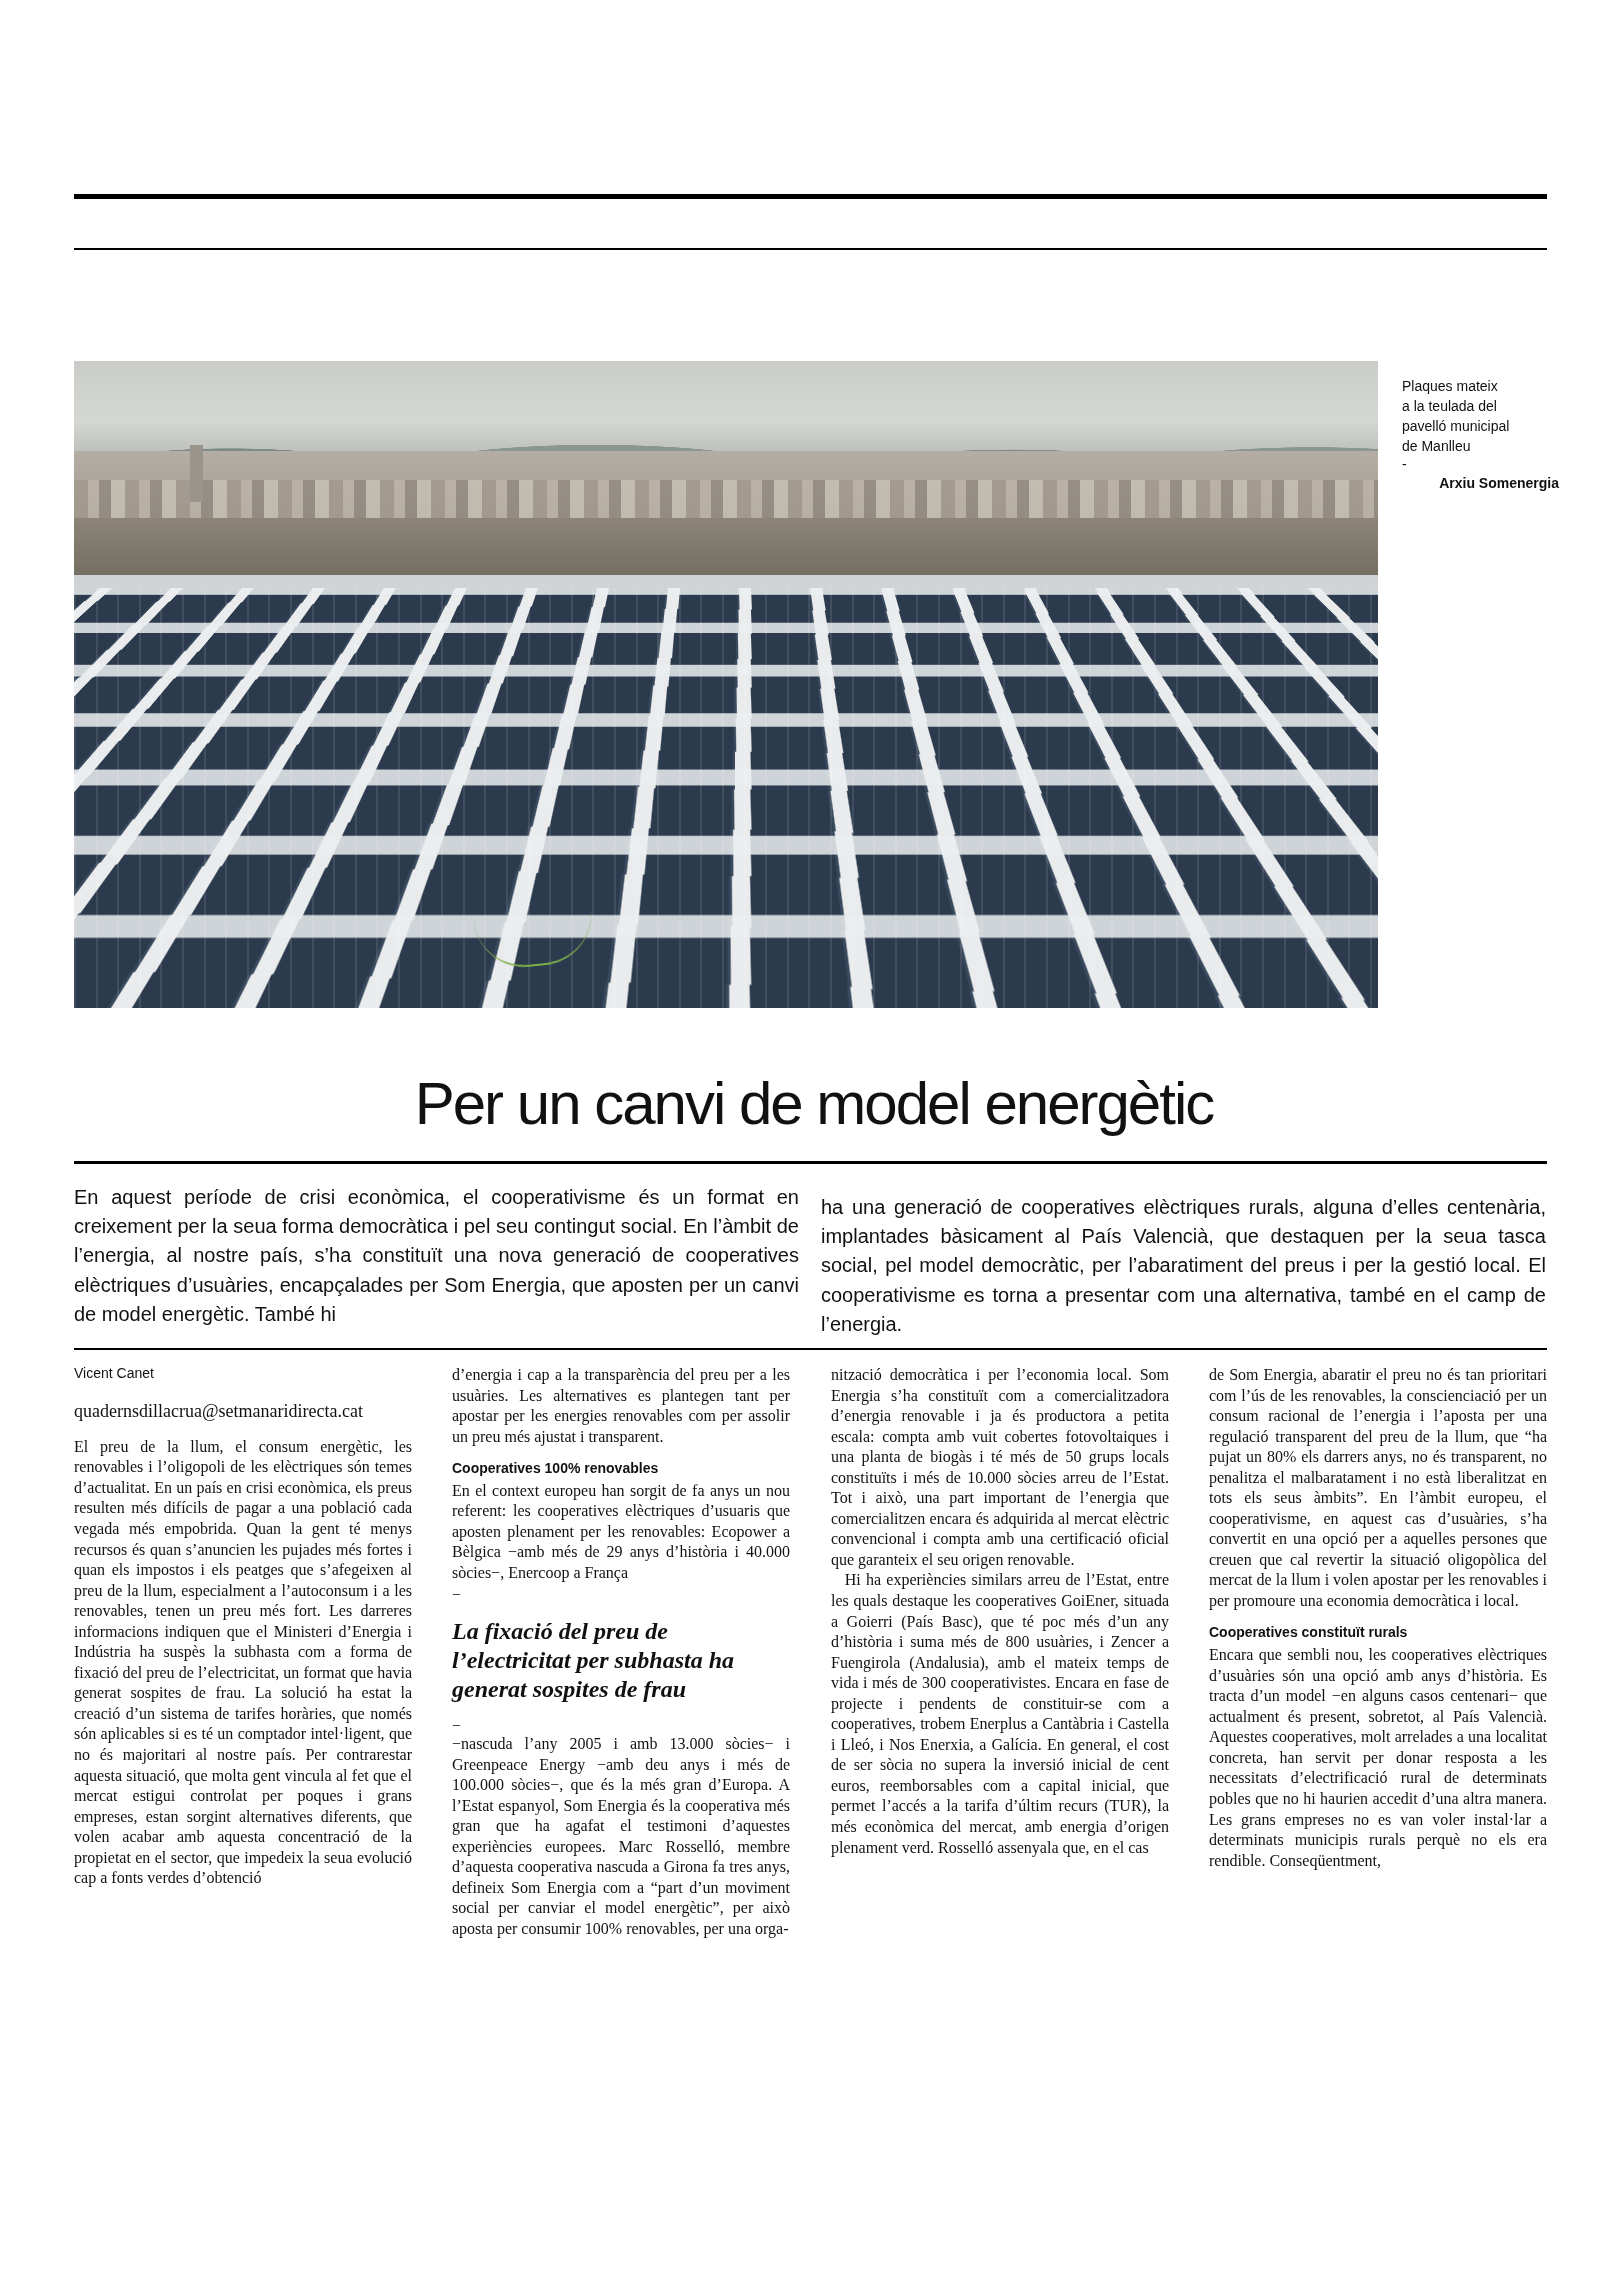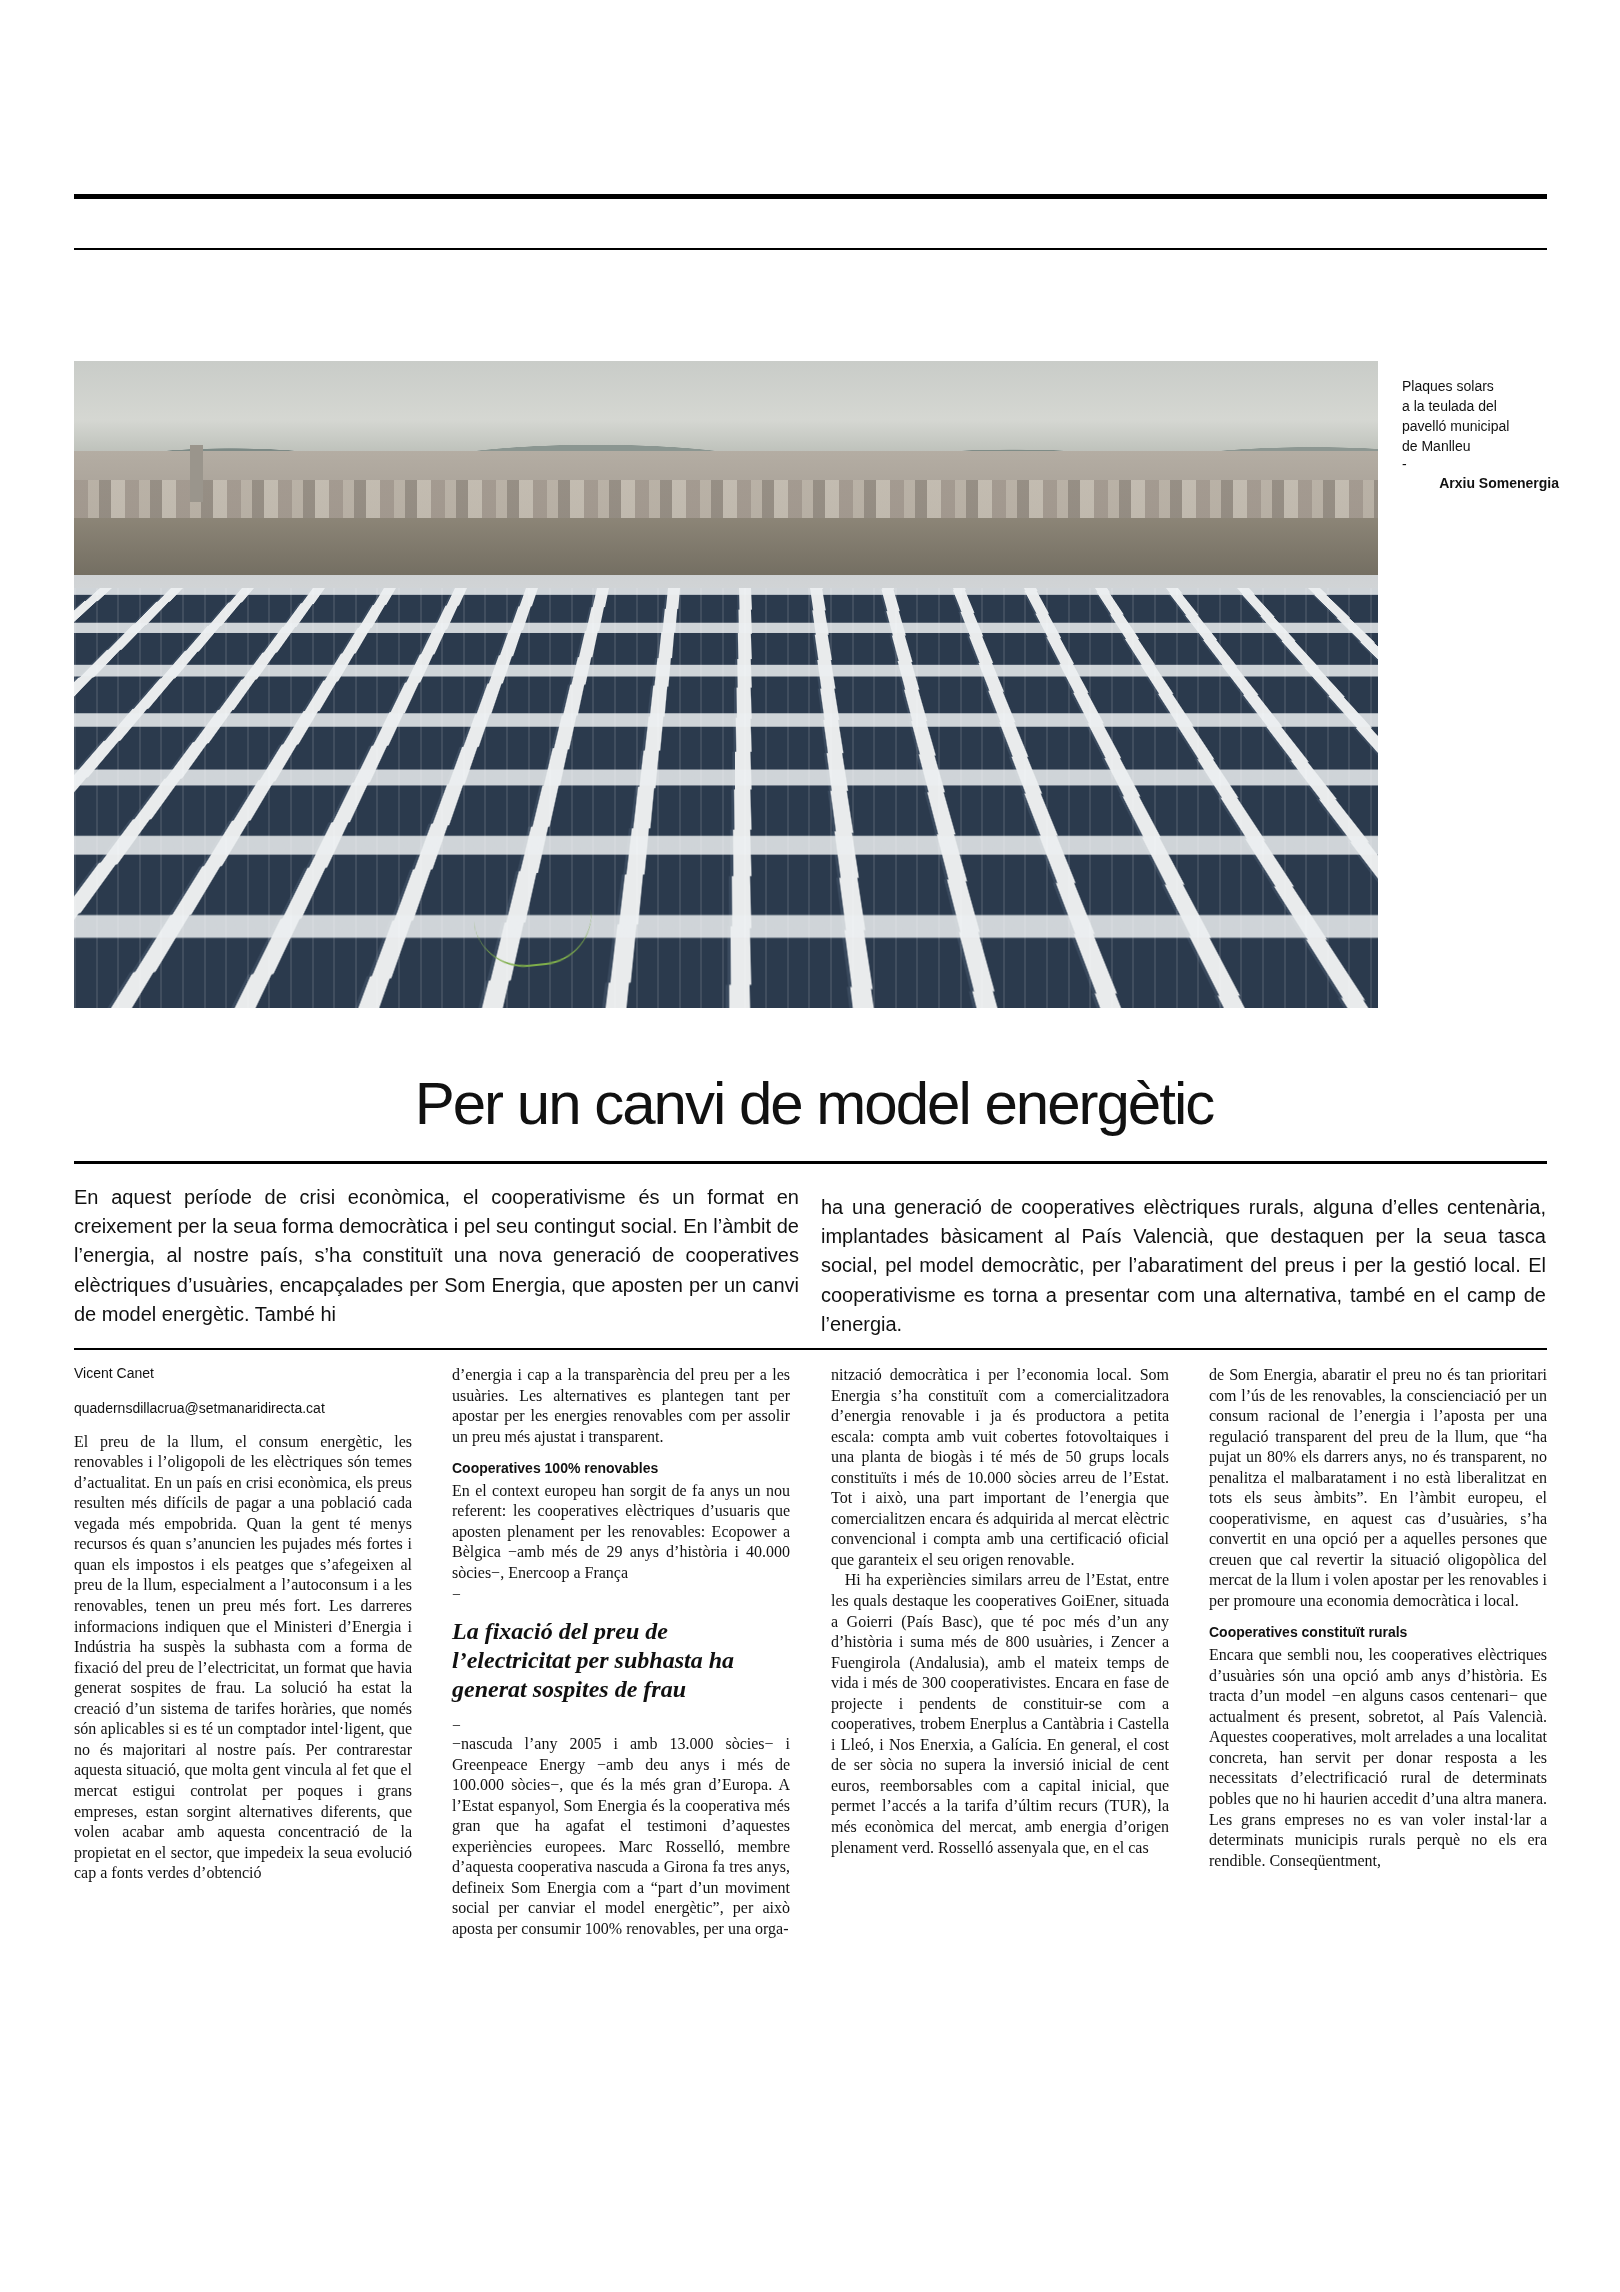--- a/index.html
+++ b/index.html
@@ -256,22 +256,22 @@
   .col.c3 { left: 757px; }
   .col.c4 { left: 1135px; }
 
   .byline {
     font-family: "Liberation Sans", sans-serif;
     font-weight: normal;
     font-size: 14px;
     margin: 0 0 17px 0;
   }
   .byline-mail {
-    font-family: Liberation Sans, sans-serif;
-    font-size: 14px;
+    font-family: Liberation Serif, serif;
+    font-size: 18px;
     margin: 0 0 13.7px 0;
   }
   .col p {
     margin: 0;
     text-indent: 0;
   }
   .col p + p { text-indent: 0; }
   .subhead {
     font-family: "Liberation Sans", sans-serif;
     font-weight: bold;
@@ -305,21 +305,21 @@
     <div class="tower"></div>
     <div class="treeline"></div>
     <div class="roofbase"></div>
     <div class="panelfield"></div>
     <div class="panelrows"></div>
     <div class="panelgrid"></div>
     <div class="cable"></div>
   </div>
 
   <div class="caption">
-    <div style="white-space: pre-line;">Plaques solars
+    <div style="white-space: pre-line;">Plaques mateix
 a la teulada del
 pavelló municipal
 de Manlleu</div>
     <div class="dash">-</div>
     <div class="credit">Arxiu Somenergia</div>
   </div>
 
   <h1 class="headline">Per un canvi de model energètic</h1>
   <div class="headline-rule"></div>
 

